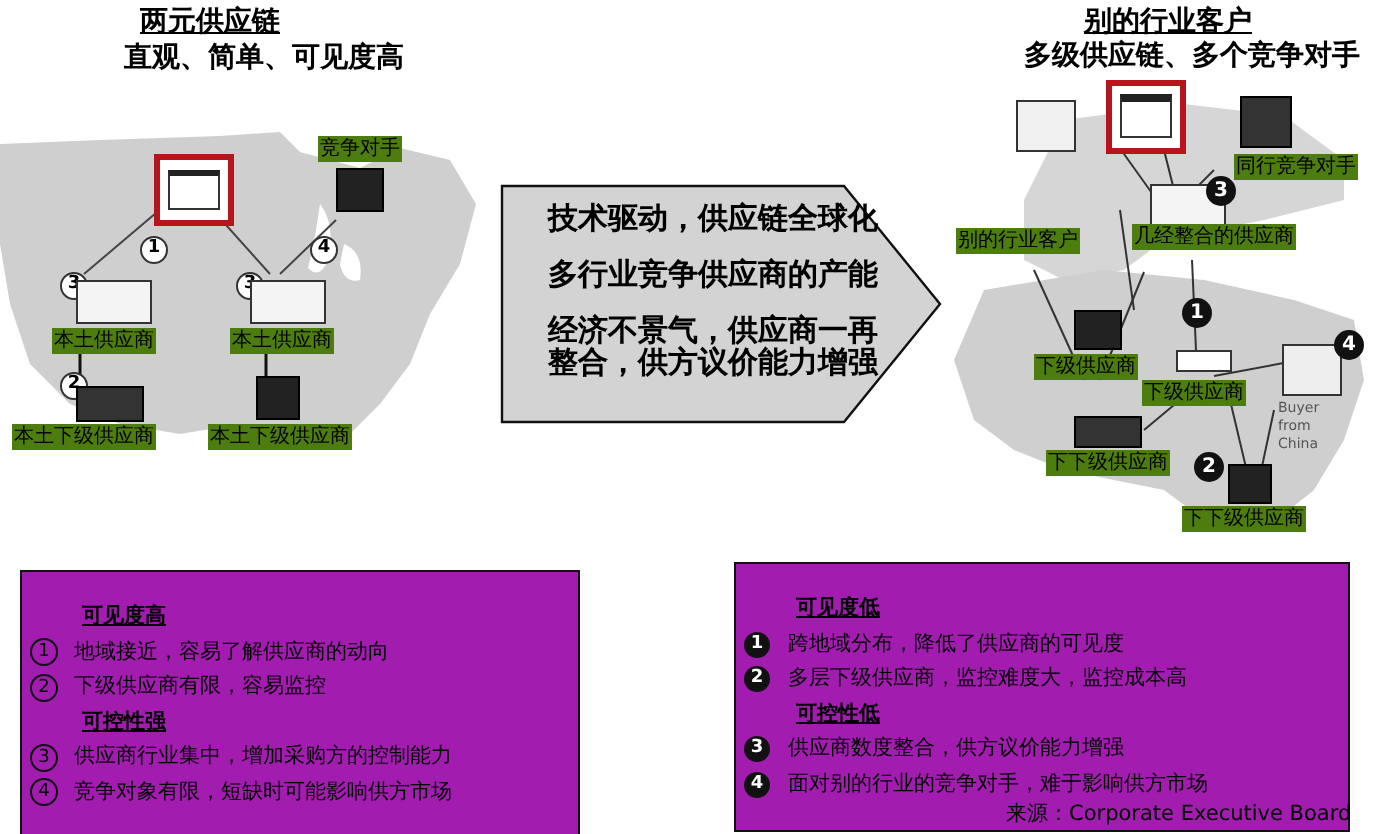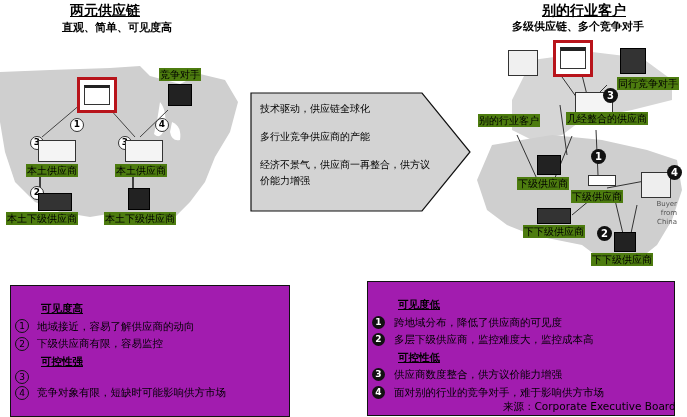--- a/index.html
+++ b/index.html
@@ -4,38 +4,38 @@
   <style>
     * { box-sizing: border-box; margin: 0; padding: 0; }
     body {
       width: 687px; height: 417px; background: #ffffff; position: relative; overflow: hidden;
       font-family: "DejaVu Sans", "Liberation Sans", sans-serif; color: #000;
     }
     .abs { position: absolute; }
     .title {
       font-weight: bold; font-size: 14px; text-decoration: underline; text-align: center; white-space: nowrap;
     }
-    .subtitle { font-weight: bold; font-size: 11px; text-align: center; white-space: nowrap; }
+    .subtitle { font-weight: bold; font-size: 14px; text-align: center; white-space: nowrap; }
     .lbl { font-size: 10px; background: #4d7c0f; padding: 0 1px; white-space: nowrap; line-height: 13px; }
     .lbl-small { font-size: 9px; }
     .redframe { border: 3px solid #b8141b; background: #fff; }
     .bldg { background: #fff; border: 1px solid #333; }
     .num-open {
       width: 14px; height: 14px; border: 1.5px solid #333; border-radius: 50%; background: #fff;
       font-size: 9px; text-align: center; line-height: 11px; font-weight: bold;
     }
     .num-solid {
       width: 15px; height: 15px; border-radius: 50%; background: #111; color: #fff;
       font-size: 10px; text-align: center; line-height: 15px; font-weight: bold;
     }
     .arrow-box {
       left: 250px; top: 92px; width: 222px; height: 120px;
     }
     .arrow-text {
-      position: absolute; left: 10px; top: 9px; width: 170px; font-size: 10px; font-weight: normal; line-height: 16px;
+      position: absolute; left: 24px; top: 9px; width: 170px; font-size: 15px; font-weight: bold; line-height: 16px;
     }
     .arrow-text p { margin-bottom: 12px; }
     .box {
       border: 1.5px solid #111; background: #a21caf; padding: 14px 4px; font-size: 10.5px; line-height: 17.5px;
     }
     .box .head { font-weight: bold; text-decoration: underline; padding-left: 26px; }
     .box .row { display: flex; align-items: center; white-space: nowrap; }
     .box .mk { width: 22px; flex: none; display: inline-flex; align-items: center; }
     .mk-open { width: 14px; height: 14px; border: 1px solid #111; border-radius: 50%; font-size: 9px; text-align: center; line-height: 12px; }
     .mk-solid { width: 13px; height: 13px; background: #111; color: #fff; border-radius: 50%; font-size: 9px; font-weight: bold; text-align: center; line-height: 13px; }
@@ -130,21 +130,21 @@
 <div class="abs lbl" style="left:566px; top:112px;">几经整合的供应商</div>
 
 <div class="abs" style="left:537px; top:155px; width:24px; height:20px; background:#222; border:1px solid #000;"></div>
 <div class="abs lbl" style="left:517px; top:177px;">下级供应商</div>
 <div class="abs num-solid" style="left:591px; top:149px;">1</div>
 <div class="abs bldg" style="left:588px; top:175px; width:28px; height:11px; background:#fff;"></div>
 <div class="abs lbl" style="left:571px; top:190px;">下级供应商</div>
 
 <div class="abs bldg" style="left:641px; top:172px; width:30px; height:26px; background:#eee;"></div>
 <div class="abs num-solid" style="left:667px; top:165px;">4</div>
-<div class="abs lbl lbl-small" style="left:638px; top:200px; width:40px; white-space:normal; line-height:9px; font-size:7px; color:#555; text-align:right; background:transparent;">Buyer from China</div>
+<div class="abs lbl lbl-small" style="left:638px; top:200px; width:40px; white-space:normal; line-height:9px; font-size:7px; color:#555; text-align:left; background:transparent;">Buyer from China</div>
 
 <div class="abs" style="left:537px; top:208px; width:34px; height:16px; background:#333; border:1px solid #000;"></div>
 <div class="abs lbl" style="left:523px; top:225px;">下下级供应商</div>
 <div class="abs num-solid" style="left:597px; top:226px;">2</div>
 <div class="abs" style="left:614px; top:232px; width:22px; height:20px; background:#222; border:1px solid #000;"></div>
 <div class="abs lbl" style="left:591px; top:253px;">下下级供应商</div>
 
 <div class="abs box" style="left:10px; top:285px; width:280px;">
   <div class="head">可见度高</div>
   <div class="row">
@@ -157,20 +157,21 @@
     <span class="mk">
         <span class="mk-open">2</span>
       </span>
     <span>下级供应商有限，容易监控</span>
   </div>
   <div class="head">可控性强</div>
   <div class="row">
     <span class="mk">
         <span class="mk-open">3</span>
       </span>
+    <span>供应商行业集中，增加采购方的控制能力</span>
   </div>
   <div class="row">
     <span class="mk">
         <span class="mk-open">4</span>
       </span>
     <span>竞争对象有限，短缺时可能影响供方市场</span>
   </div>
 </div>
 
 <div class="abs box" style="left:367px; top:281px; width:308px;">

